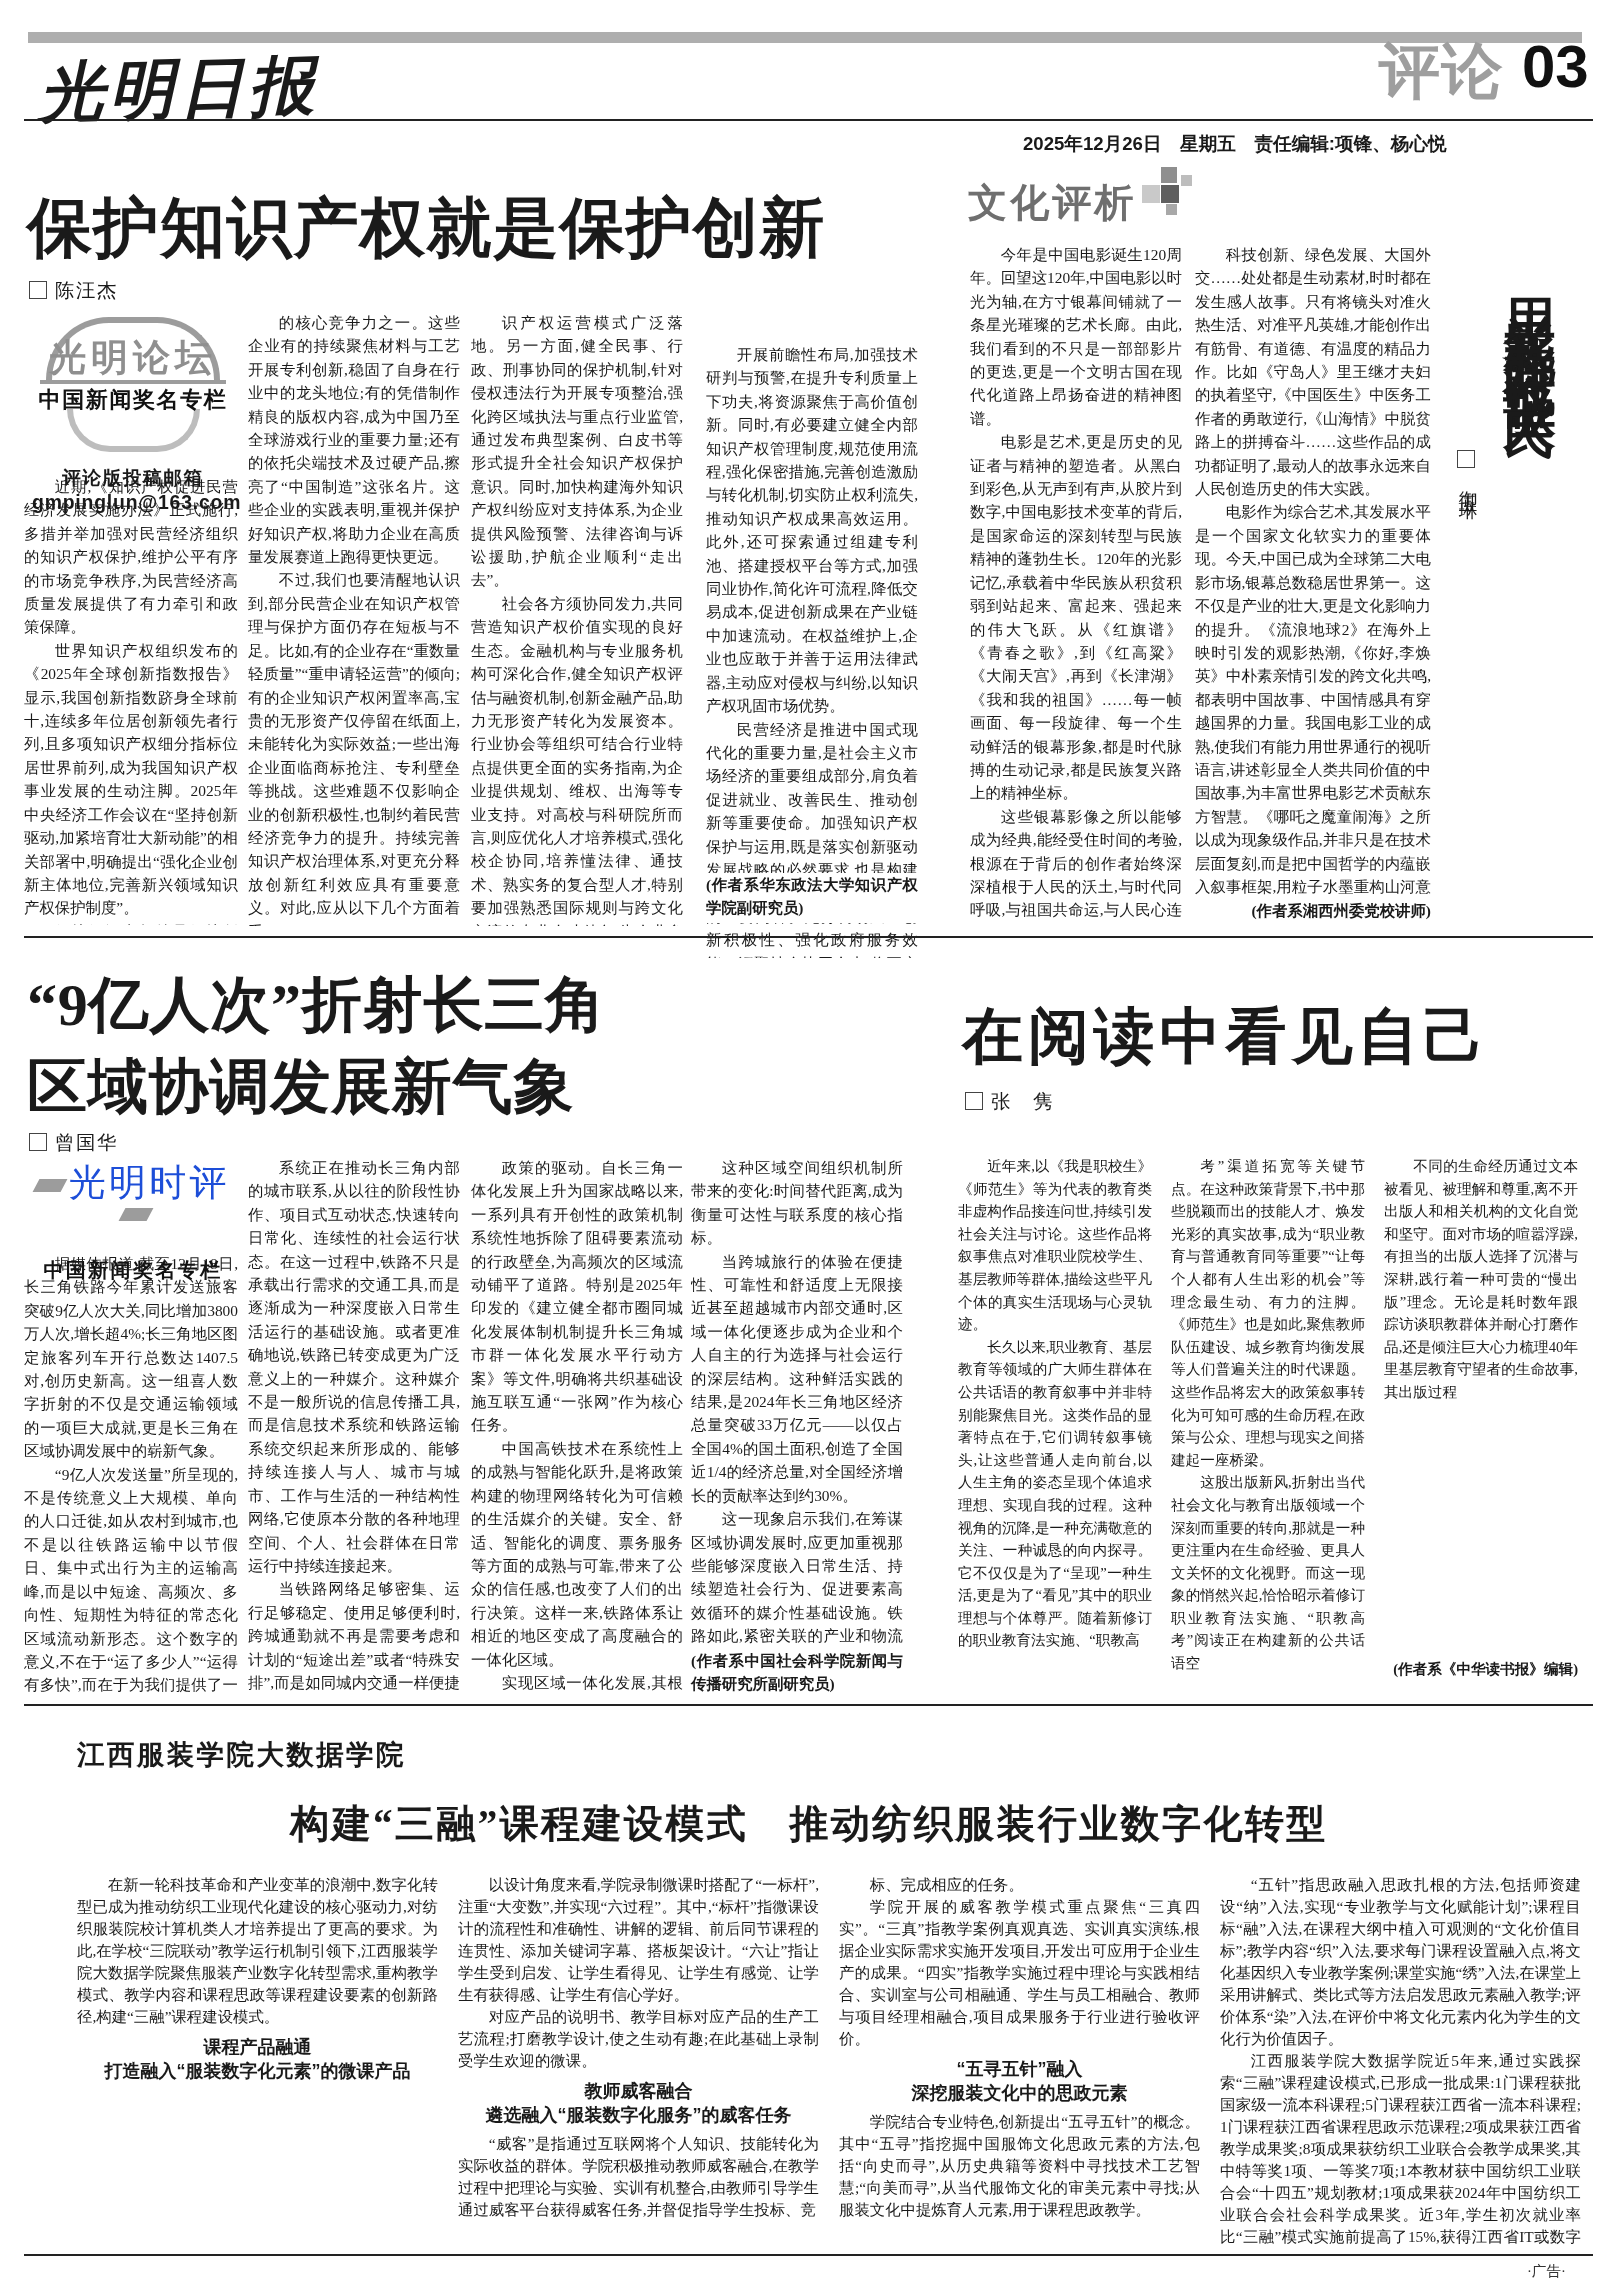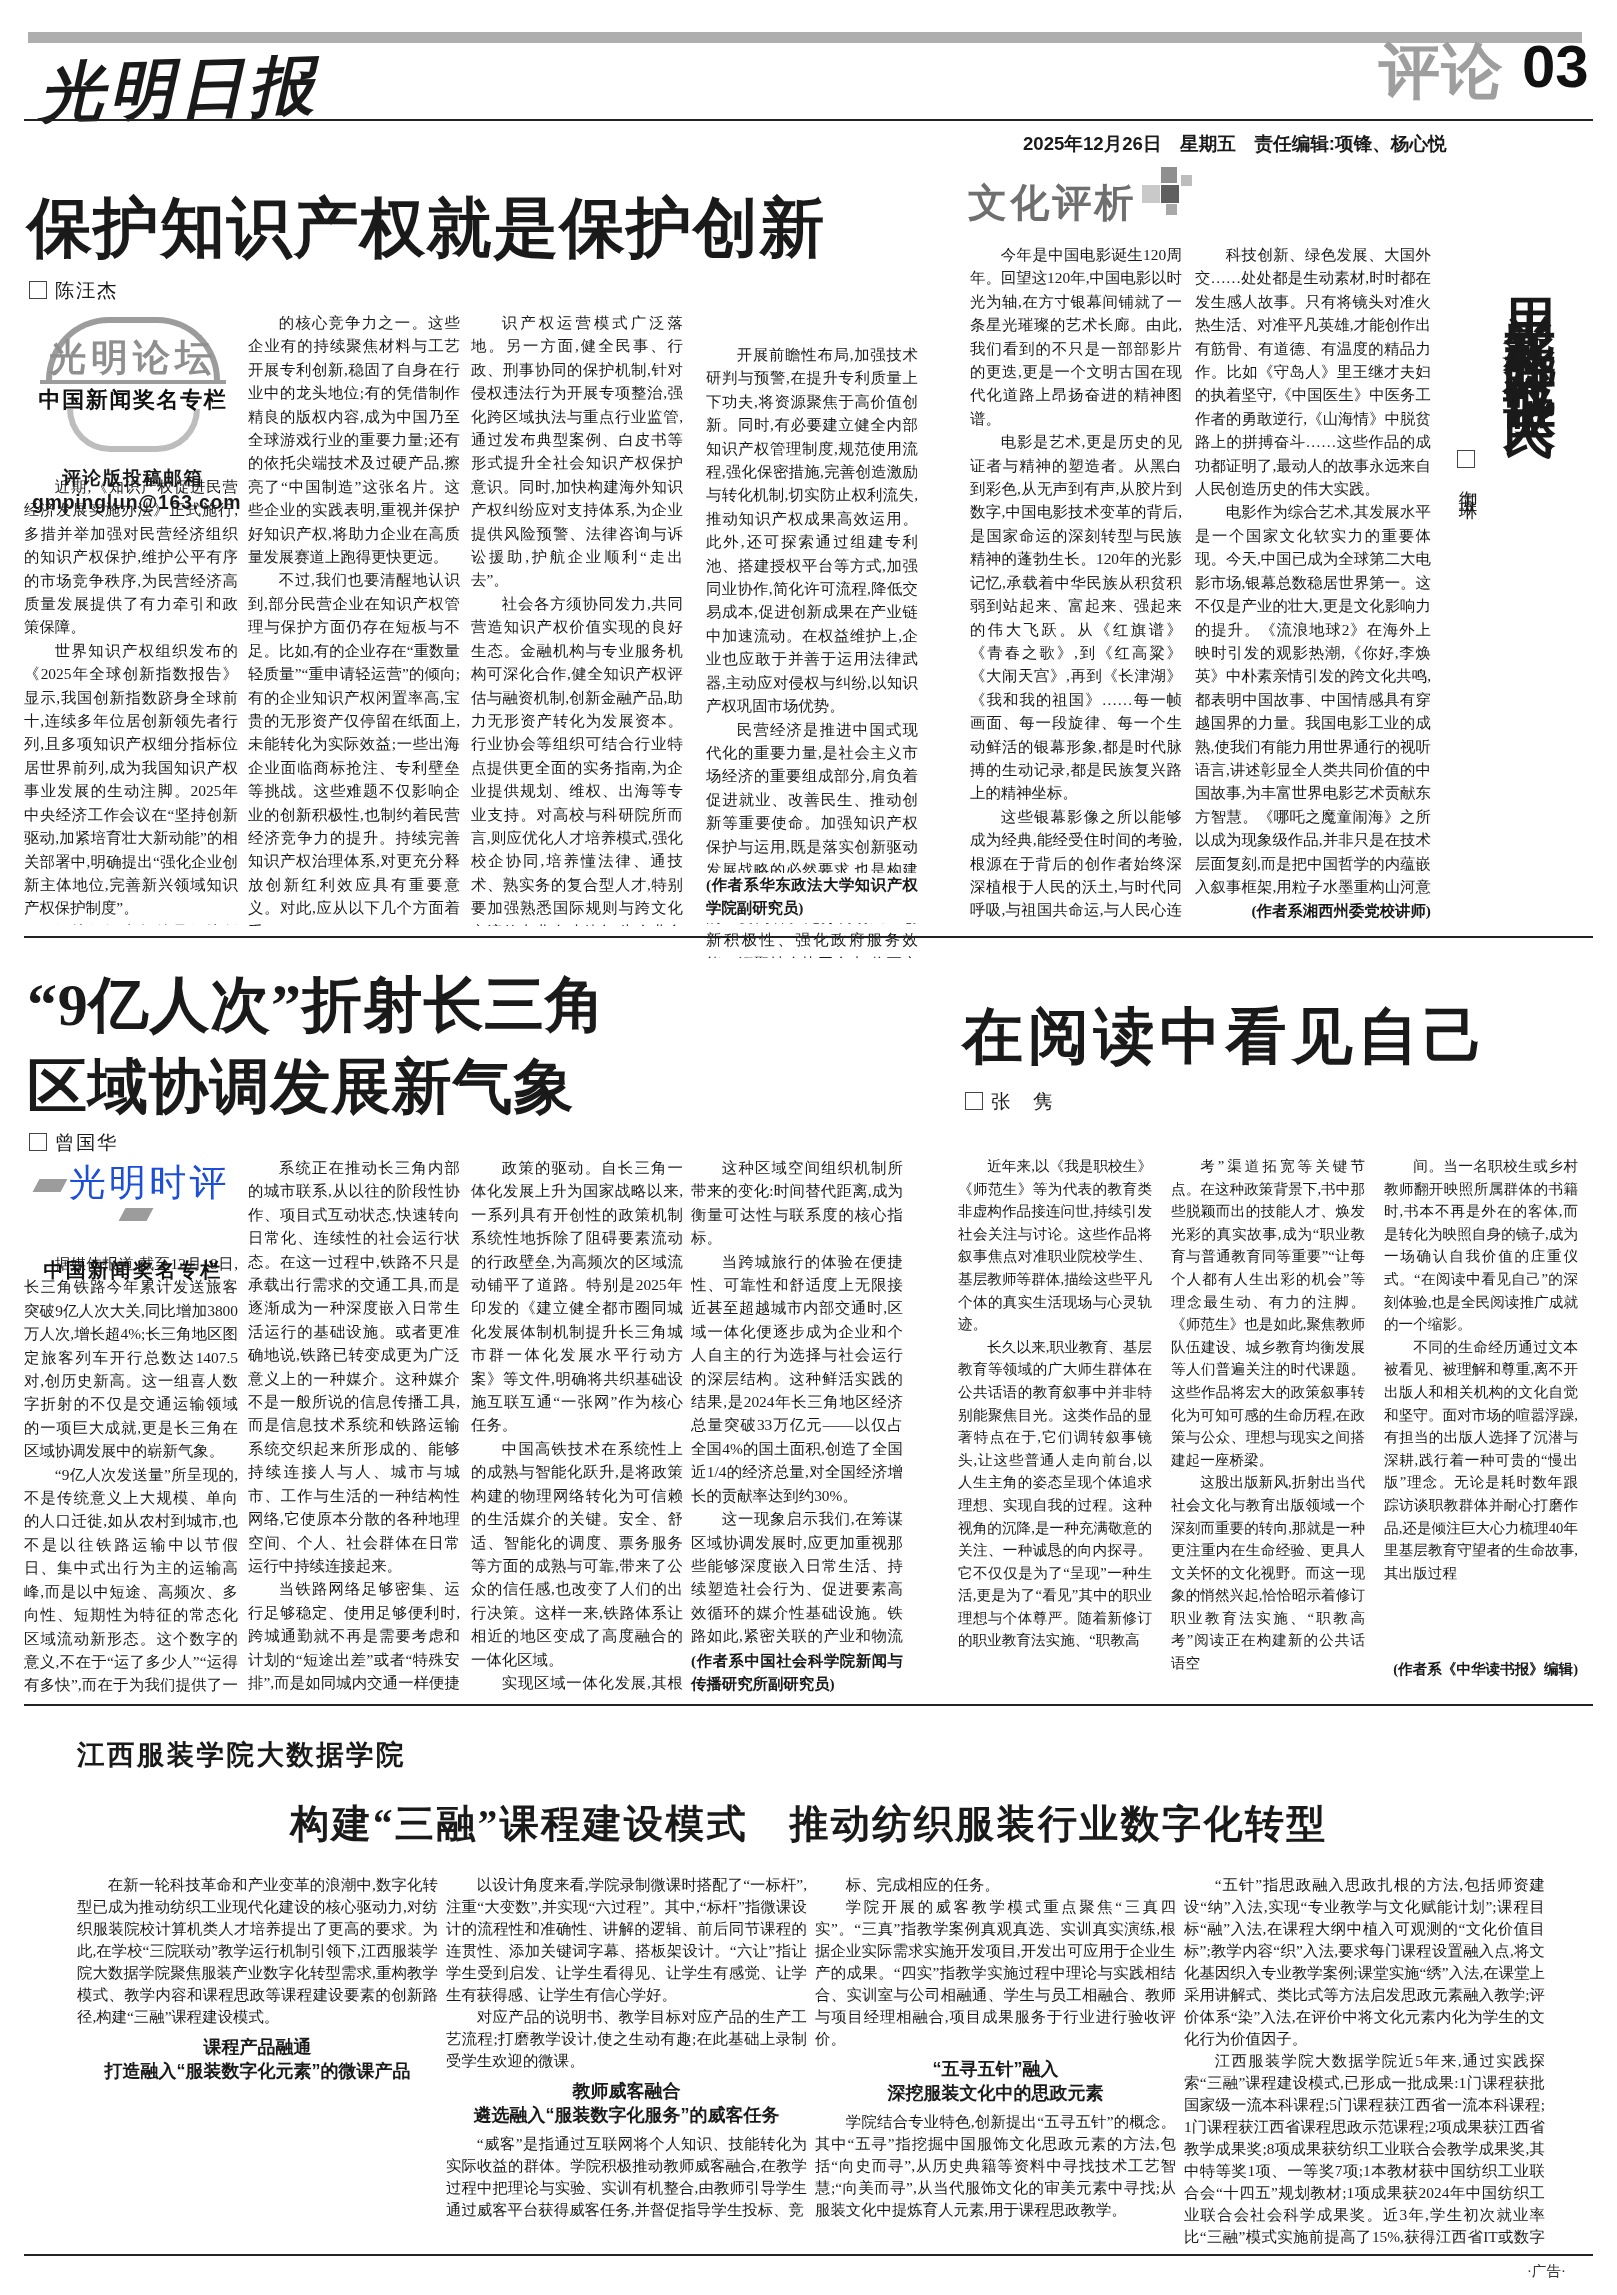--- a/index.html
+++ b/index.html
@@ -169,30 +169,29 @@
 
   <div class="abs col" style="left:958px;top:1155px;width:194px;height:526px;font-size:14.6px;line-height:22.6px;">
       <p>近年来,以《我是职校生》《师范生》等为代表的教育类非虚构作品接连问世,持续引发社会关注与讨论。这些作品将叙事焦点对准职业院校学生、基层教师等群体,描绘这些平凡个体的真实生活现场与心灵轨迹。</p>
       <p>长久以来,职业教育、基层教育等领域的广大师生群体在公共话语的教育叙事中并非特别能聚焦目光。这类作品的显著特点在于,它们调转叙事镜头,让这些普通人走向前台,以人生主角的姿态呈现个体追求理想、实现自我的过程。这种视角的沉降,是一种充满敬意的关注、一种诚恳的向内探寻。它不仅仅是为了“呈现”一种生活,更是为了“看见”其中的职业理想与个体尊严。随着新修订的职业教育法实施、“职教高</p>
     </div>
   <div class="abs col" style="left:1171px;top:1155px;width:194px;height:526px;font-size:14.6px;line-height:22.6px;">
       <p>考”渠道拓宽等关键节点。在这种政策背景下,书中那些脱颖而出的技能人才、焕发光彩的真实故事,成为“职业教育与普通教育同等重要”“让每个人都有人生出彩的机会”等理念最生动、有力的注脚。《师范生》也是如此,聚焦教师队伍建设、城乡教育均衡发展等人们普遍关注的时代课题。这些作品将宏大的政策叙事转化为可知可感的生命历程,在政策与公众、理想与现实之间搭建起一座桥梁。</p>
       <p>这股出版新风,折射出当代社会文化与教育出版领域一个深刻而重要的转向,那就是一种更注重内在生命经验、更具人文关怀的文化视野。而这一现象的悄然兴起,恰恰昭示着修订职业教育法实施、“职教高考”阅读正在构建新的公共话语空</p>
     </div>
   <div class="abs col" style="left:1384px;top:1155px;width:194px;height:526px;font-size:14.6px;line-height:22.6px;">
-      <p>间。当一名职校生或乡村教师翻开映照所属群体的书籍时,书本不再是外在的客体,而是转化为映照自身的镜子,成为一场确认自我价值的庄重仪式。“在阅读中看见自己”的深刻体验,也是全民阅读推广成就的一个缩影。</p>
       <p>不同的生命经历通过文本被看见、被理解和尊重,离不开出版人和相关机构的文化自觉和坚守。面对市场的喧嚣浮躁,有担当的出版人选择了沉潜与深耕,践行着一种可贵的“慢出版”理念。无论是耗时数年跟踪访谈职教群体并耐心打磨作品,还是倾注巨大心力梳理40年里基层教育守望者的生命故事,其出版过程</p>
     </div>
   <div class="abs endnote" style="left:1384px;top:1658px;width:194px;height:24px;text-align:right;font-size:14.6px;">(作者系《中华读书报》编辑)</div>
 
   <div class="abs rule" style="left:24px;top:1704px;width:1569px;height:2.4px;"></div>
   <div class="abs ad-kicker sans" style="left:77px;top:1737px;">江西服装学院大数据学院</div>
   <div class="abs ad-headline" style="left:65px;top:1797px;">构建“三融”课程建设模式　推动纺织服装行业数字化转型</div>
 
-  <div class="abs" style="left:77px;top:1874px;display:flex;gap:8px;">
+  <div class="abs" style="left:77px;top:1874px;display:flex;gap:20px;">
     <div class="ad-col">
       <div>
           <p>在新一轮科技革命和产业变革的浪潮中,数字化转型已成为推动纺织工业现代化建设的核心驱动力,对纺织服装院校计算机类人才培养提出了更高的要求。为此,在学校“三院联动”教学运行机制引领下,江西服装学院大数据学院聚焦服装产业数字化转型需求,重构教学模式、教学内容和课程思政等课程建设要素的创新路径,构建“三融”课程建设模式。</p>
         </div>
       <div class="ad-subhead">
         <div>课程产品融通</div>
         <div>打造融入“服装数字化元素”的微课产品</div>
       </div>
     </div>
     <div class="ad-col">

